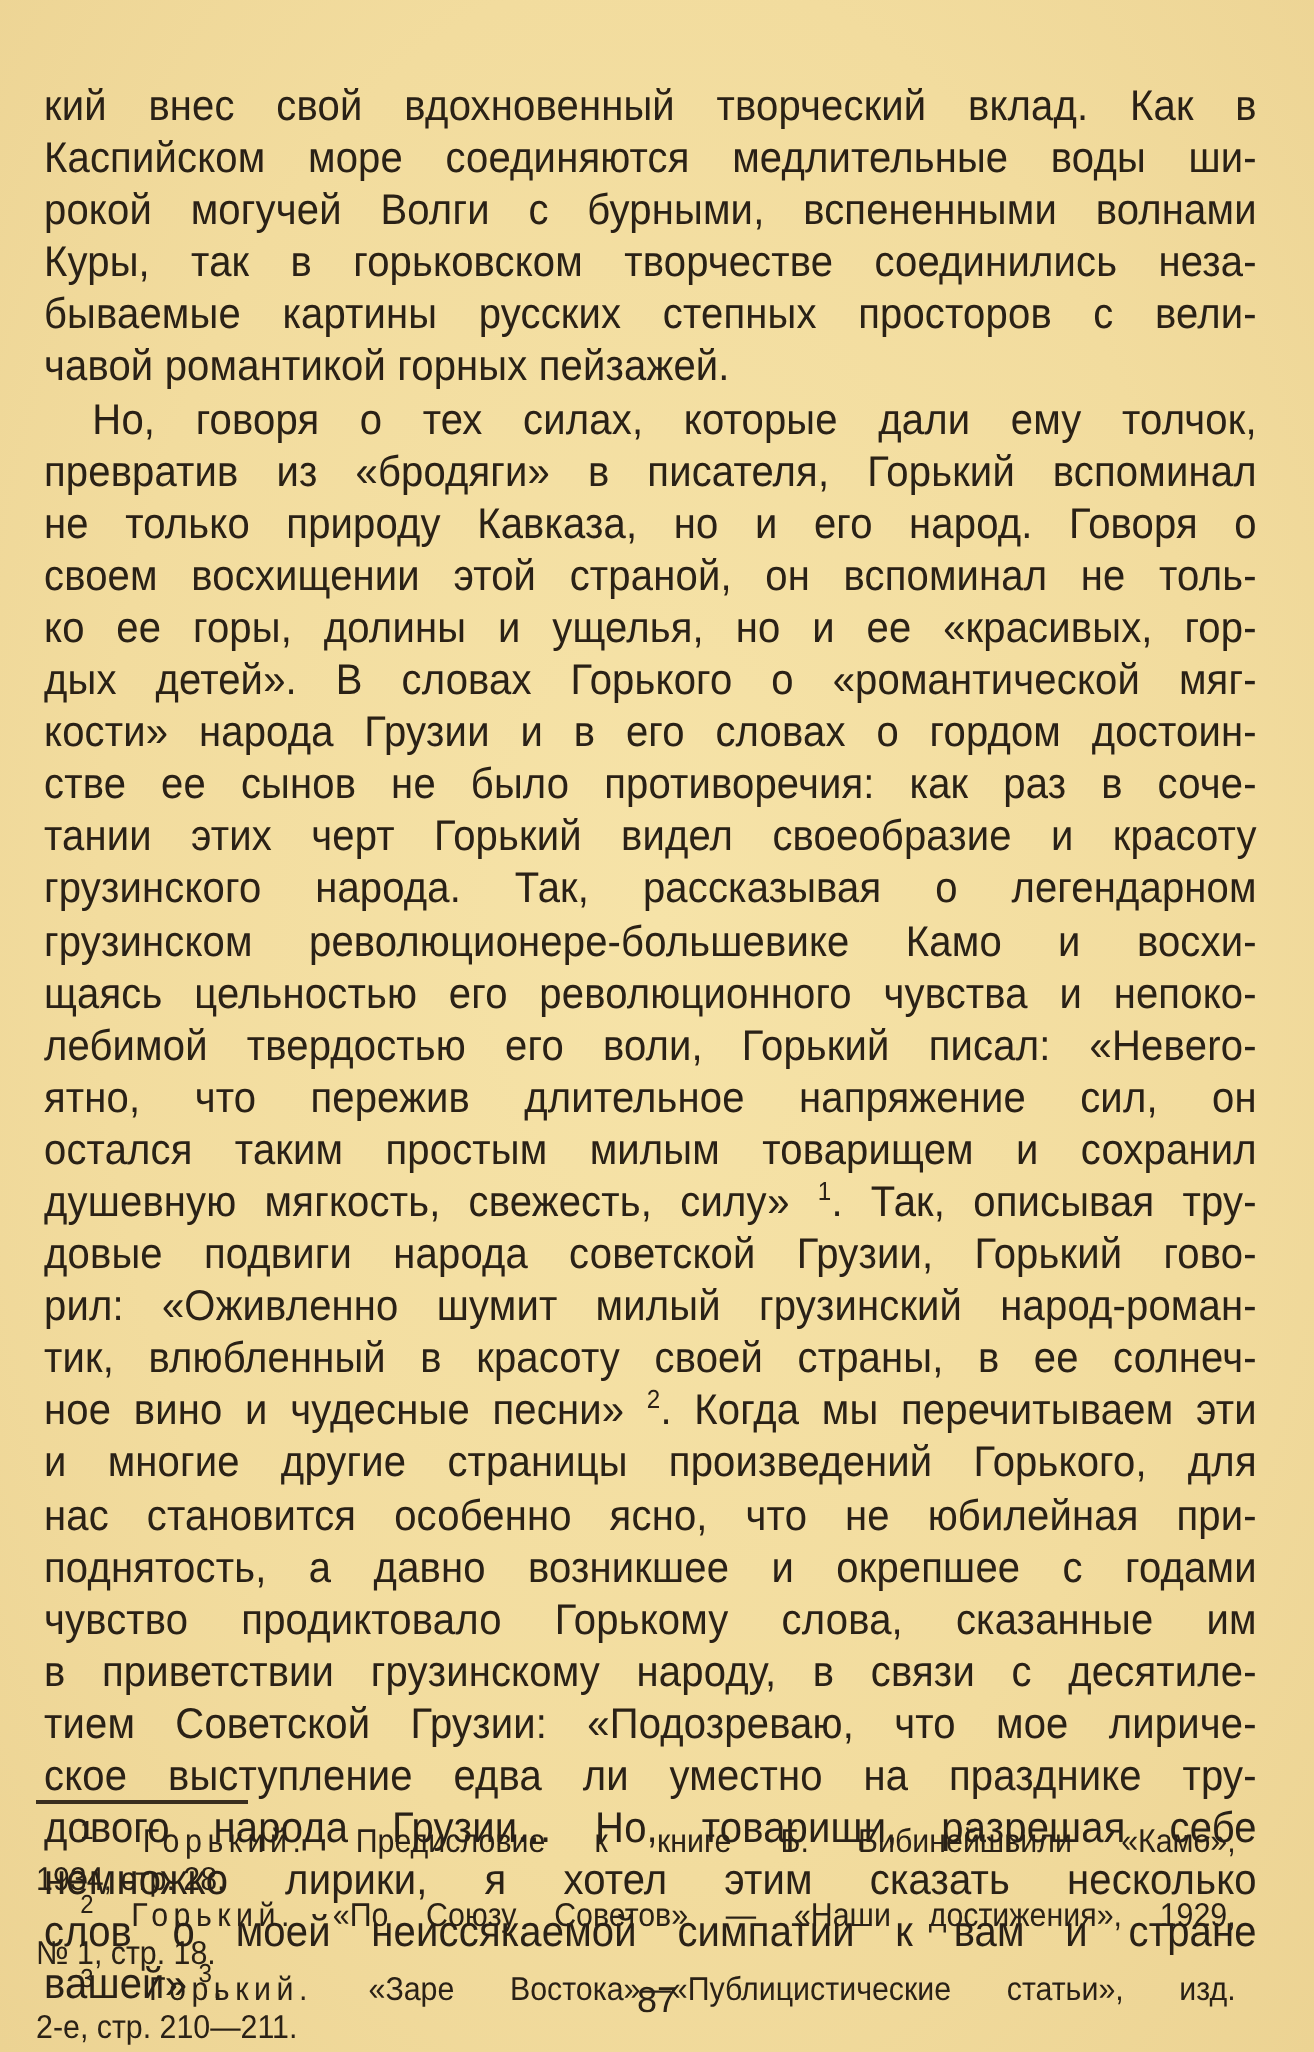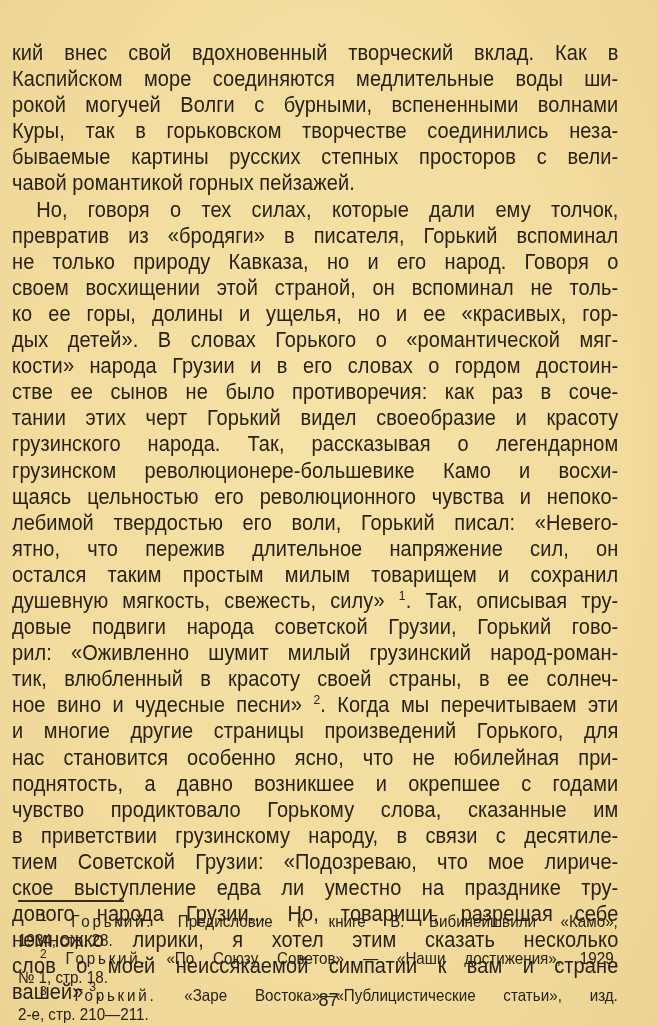--- a/index.html
+++ b/index.html
@@ -4,21 +4,21 @@
 <style>
   html, body { margin: 0; padding: 0; }
   body {
     width: 657px; height: 1026px; overflow: hidden;
     background: radial-gradient(ellipse at 50% 45%, #f6e3a8 0%, #f2dc9e 60%, #ecd393 100%);
     font-family: "Liberation Serif", "DejaVu Serif", serif;
     color: #2a2116;
     position: relative;
   }
   .page {
-    position: absolute; left: 12px; top: 40px; width: 606px;
+    position: absolute; left: 22px; top: 40px; width: 606px;
   }
   .body-text {
     font-family: "Liberation Sans Narrow", "Liberation Sans", sans-serif;
     font-size: 21.5px;
     line-height: 26.1px;
     text-align: justify;
     letter-spacing: 0.1px;
     transform: scaleX(0.93);
     transform-origin: left top;
     width: 652px;

